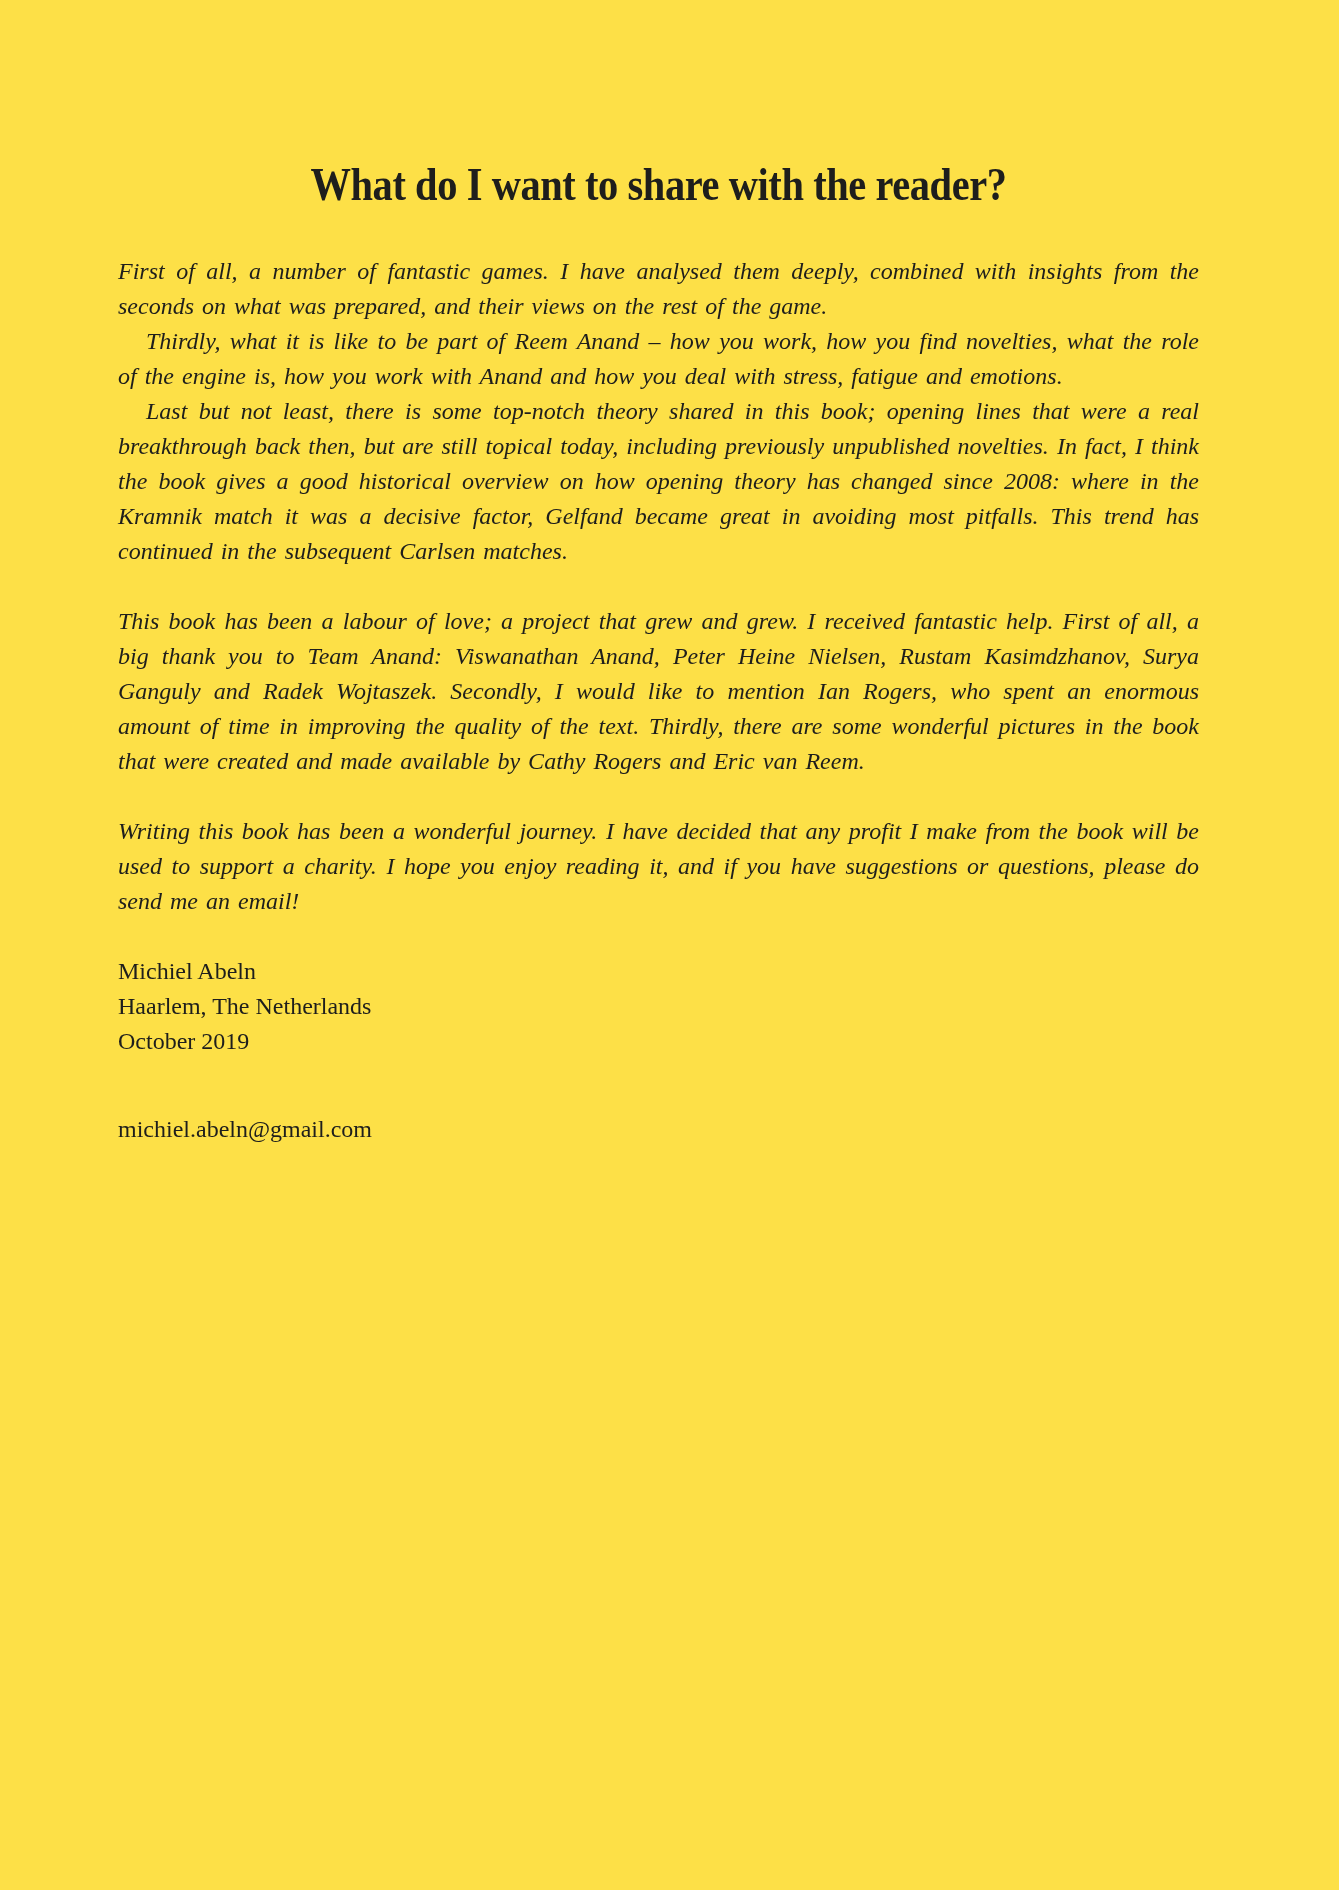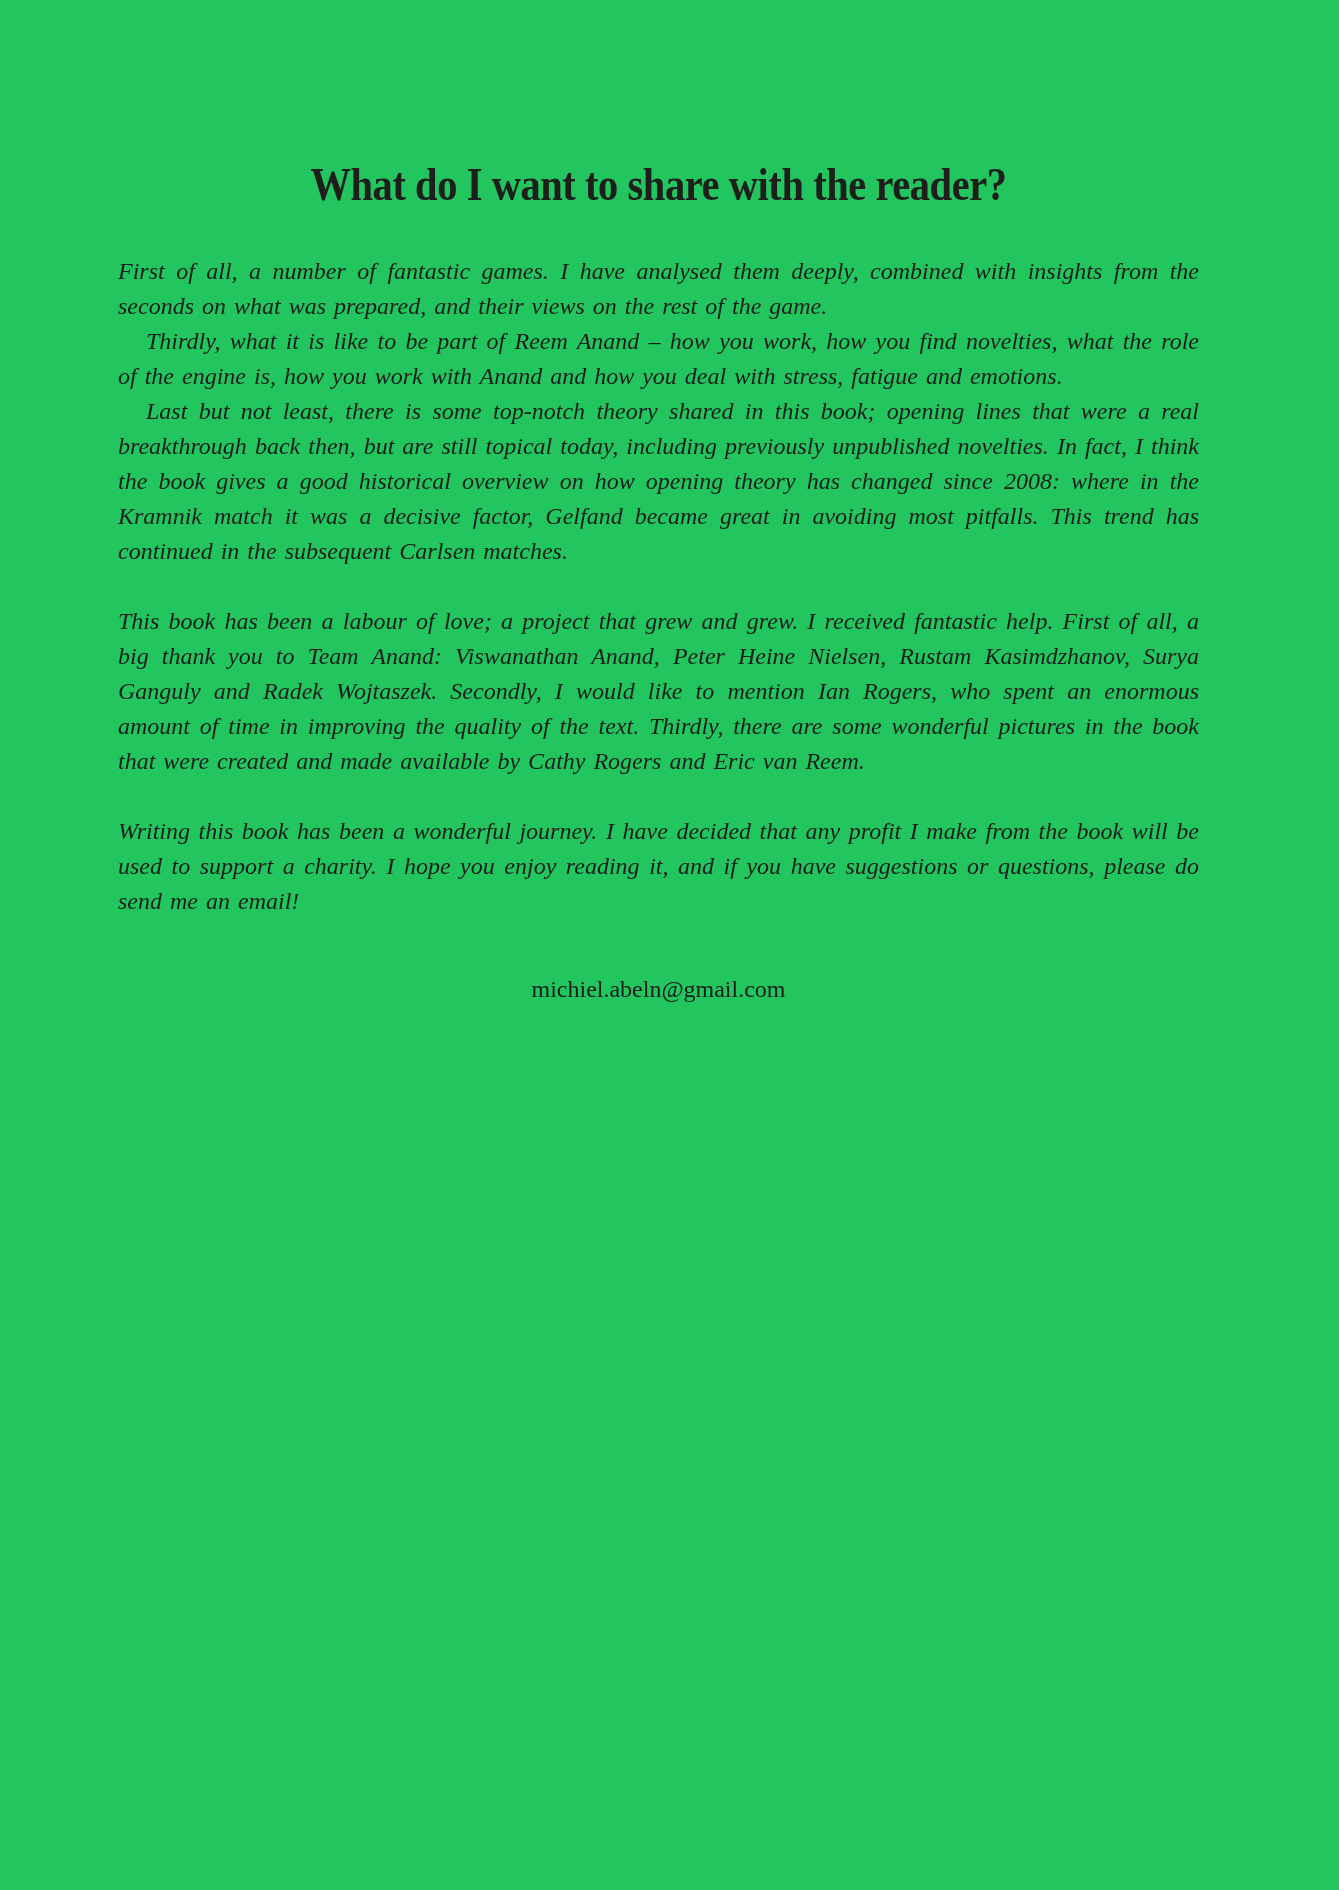--- a/index.html
+++ b/index.html
@@ -4,21 +4,21 @@
 <style>
   html, body {
     margin: 0;
     padding: 0;
     background: #ffffff;
   }
   .page {
     position: relative;
     width: 1339px;
     height: 1890px;
-    background: #22c55e;
+    background: #fde047;
     overflow: hidden;
     font-family: "Liberation Serif", "DejaVu Serif", serif;
     color: #1e1e1c;
   }
   .content {
     position: absolute;
     left: 118px;
     top: 0;
     width: 1081px;
   }
@@ -54,38 +54,42 @@
   }
   .signature-block {
     margin-top: 35px;
     font-size: 24px;
     line-height: 35px;
   }
   .email-line {
     margin-top: 53px;
     font-size: 24px;
     line-height: 35px;
-    text-align: center;
   }
 </style>
 </head>
 <body>
 
 <div class="page">
   <div class="content">
 
     <h1 class="page-title">What do I want to share with the reader?</h1>
 
     <div class="body-text">
       <p>First of all, a number of fantastic games. I have analysed them deeply, combined with insights from the seconds on what was prepared, and their views on the rest of the game.</p>
       <p class="indent">Thirdly, what it is like to be part of Reem Anand – how you work, how you find novelties, what the role of the engine is, how you work with Anand and how you deal with stress, fatigue and emotions.</p>
       <p class="indent">Last but not least, there is some top-notch theory shared in this book; opening lines that were a real breakthrough back then, but are still topical today, including previously unpublished novelties. In fact, I think the book gives a good historical overview on how opening theory has changed since 2008: where in the Kramnik match it was a decisive factor, Gelfand became great in avoiding most pitfalls. This trend has continued in the subsequent Carlsen matches.</p>
 
       <p class="group-gap">This book has been a labour of love; a project that grew and grew. I received fantastic help. First of all, a big thank you to Team Anand: Viswanathan Anand, Peter Heine Nielsen, Rustam Kasimdzhanov, Surya Ganguly and Radek Wojtaszek. Secondly, I would like to mention Ian Rogers, who spent an enormous amount of time in improving the quality of the text. Thirdly, there are some wonderful pictures in the book that were created and made available by Cathy Rogers and Eric van Reem.</p>
 
       <p class="group-gap">Writing this book has been a wonderful journey. I have decided that any profit I make from the book will be used to support a charity. I hope you enjoy reading it, and if you have suggestions or questions, please do send me an email!</p>
     </div>
 
+    <div class="signature-block">
+      <div>Michiel Abeln</div>
+      <div>Haarlem, The Netherlands</div>
+      <div>October 2019</div>
+    </div>
 
     <div class="email-line">michiel.abeln@gmail.com</div>
 
   </div>
 </div>
 
 </body></html>

